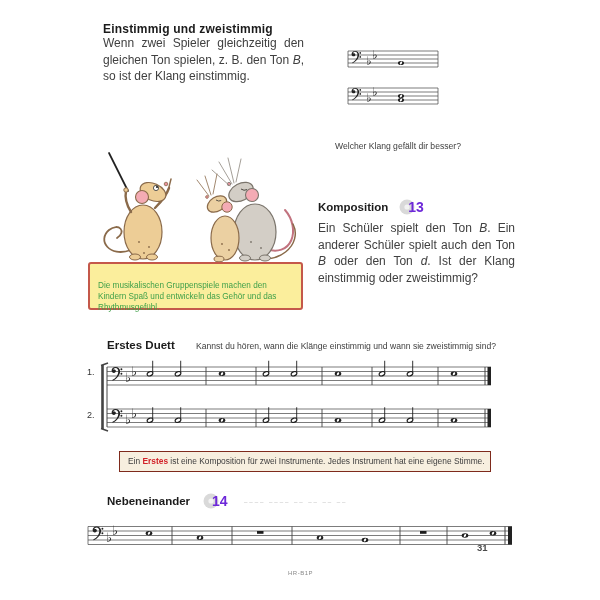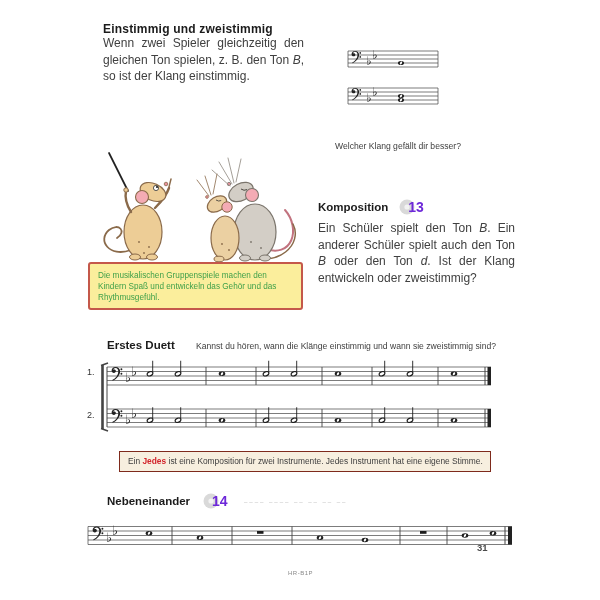--- a/index.html
+++ b/index.html
@@ -5,21 +5,21 @@
   html,body{margin:0;padding:0;background:#fff;}
   #page{position:relative;width:600px;height:600px;background:#ffffff;overflow:hidden;
         font-family:"Liberation Sans", sans-serif;color:#3a3a3a;}
   .abs{position:absolute;}
   .h1{font-size:12px;font-weight:bold;color:#1b1b1b;letter-spacing:.2px;}
   .h2{font-size:11.5px;font-weight:bold;color:#1b1b1b;}
   .body{font-size:12px;line-height:1.38;text-align:justify;color:#404040;}
   .plain{font-size:8.6px;color:#404040;}
   i{font-style:italic;}
   .tipbox{background:#FBEE9C;border:2px solid #C4584A;border-radius:3px;
-          padding:6px 8px;box-sizing:border-box;}
+          padding:16px 8px;box-sizing:border-box;}
   .tiptext{font-size:8.2px;line-height:1.35;color:#3FA04A;}
   .duettbox{background:#F7EFDF;border:1.5px solid #7E2A1C;padding:4px 8px;box-sizing:border-box;}
   .duetttext{font-size:8.4px;color:#404040;white-space:nowrap;}
   .duettterm{color:#D2232A;font-weight:bold;}
   .trackrow{display:flex;align-items:center;}
   .tracknum{font-size:14px;font-weight:bold;color:#6d28d9;margin-left:-8px;}
   .fademarks{font-size:7px;color:#D9D9D9;letter-spacing:1.5px;font-weight:bold;}
   .footer-code{font-size:6px;color:#8a8a8a;letter-spacing:.5px;}
   .pagenum{font-size:9.5px;color:#4a4a4a;}
   .vlabel{font-size:9px;color:#333;}
@@ -159,21 +159,21 @@
 
   <div class="abs trackrow" style="left:318px;top:198px;">
     <span class="h2">Komposition</span>
     <svg width="18" height="18" style="margin-left:10px;">
       <circle cx="9" cy="9" r="7.5" fill="#D9D9D9"></circle>
       <circle cx="9" cy="9" r="2.6" fill="#F3F3F3"></circle>
     </svg>
     <span class="tracknum">13</span>
   </div>
 
-  <p class="abs body" style="left:318px;top:220px;width:197px;margin:0;"><span>Ein Schüler spielt den Ton </span><i>B</i><span>. Ein anderer Schüler spielt auch den Ton </span><i>B</i><span> oder den Ton </span><i>d</i><span>. Ist der Klang entwickeln oder zweistimmig?</span></p>
+  <p class="abs body" style="left:318px;top:220px;width:197px;margin:0;"><span>Ein Schüler spielt den Ton </span><i>B</i><span>. Ein anderer Schüler spielt auch den Ton </span><i>B</i><span> oder den Ton </span><i>d</i><span>. Ist der Klang einstimmig oder zweistimmig?</span></p>
 
   <div class="abs h2" style="left:107px;top:339px;">Erstes Duett</div>
   <div class="abs plain" style="left:196px;top:341px;width:320px;">Kannst du hören, wann die Klänge einstimmig und wann sie zweistimmig sind?</div>
 
   <div class="abs vlabel" style="left:87px;top:367px;">1.</div>
   <div class="abs vlabel" style="left:87px;top:410px;">2.</div>
 
   <svg class="abs staff" style="left:85px;top:358px;" width="412" height="80" viewBox="0 0 412 80">
 
     <line x1="17.5" y1="7" x2="17.5" y2="71" stroke="#222" stroke-width="2.6"></line>
@@ -235,21 +235,21 @@
     <use href="#wnote" transform="translate(137,62.25)"></use>
     <use href="#hnote" transform="translate(181,62.25)"></use>
       <use href="#hnote" transform="translate(209,62.25)"></use>
     <use href="#wnote" transform="translate(253,62.25)"></use>
     <use href="#hnote" transform="translate(297,62.25)"></use>
       <use href="#hnote" transform="translate(325,62.25)"></use>
     <use href="#wnote" transform="translate(369,62.25)"></use>
   </svg>
 
   <div class="abs duettbox" style="left:119px;top:451px;width:372px;height:21px;">
-    <div class="duetttext"><span>Ein </span><span class="duettterm">Jedes</span><span> ist eine Komposition für zwei Instrumente. Jedes Instrument hat eine eigene Stimme.</span></div>
+    <div class="duetttext"><span>Ein </span><span class="duettterm">Erstes</span><span> ist eine Komposition für zwei Instrumente. Jedes Instrument hat eine eigene Stimme.</span></div>
   </div>
 
   <div class="abs trackrow" style="left:107px;top:492px;">
     <span class="h2">Nebeneinander</span>
     <svg width="18" height="18" style="margin-left:12px;">
       <circle cx="9" cy="9" r="7.5" fill="#D9D9D9"></circle>
       <circle cx="9" cy="9" r="2.6" fill="#F3F3F3"></circle>
     </svg>
     <span class="tracknum">14</span>
     <span class="fademarks" style="margin-left:16px;">–––– –––– –– –– –– ––</span>

